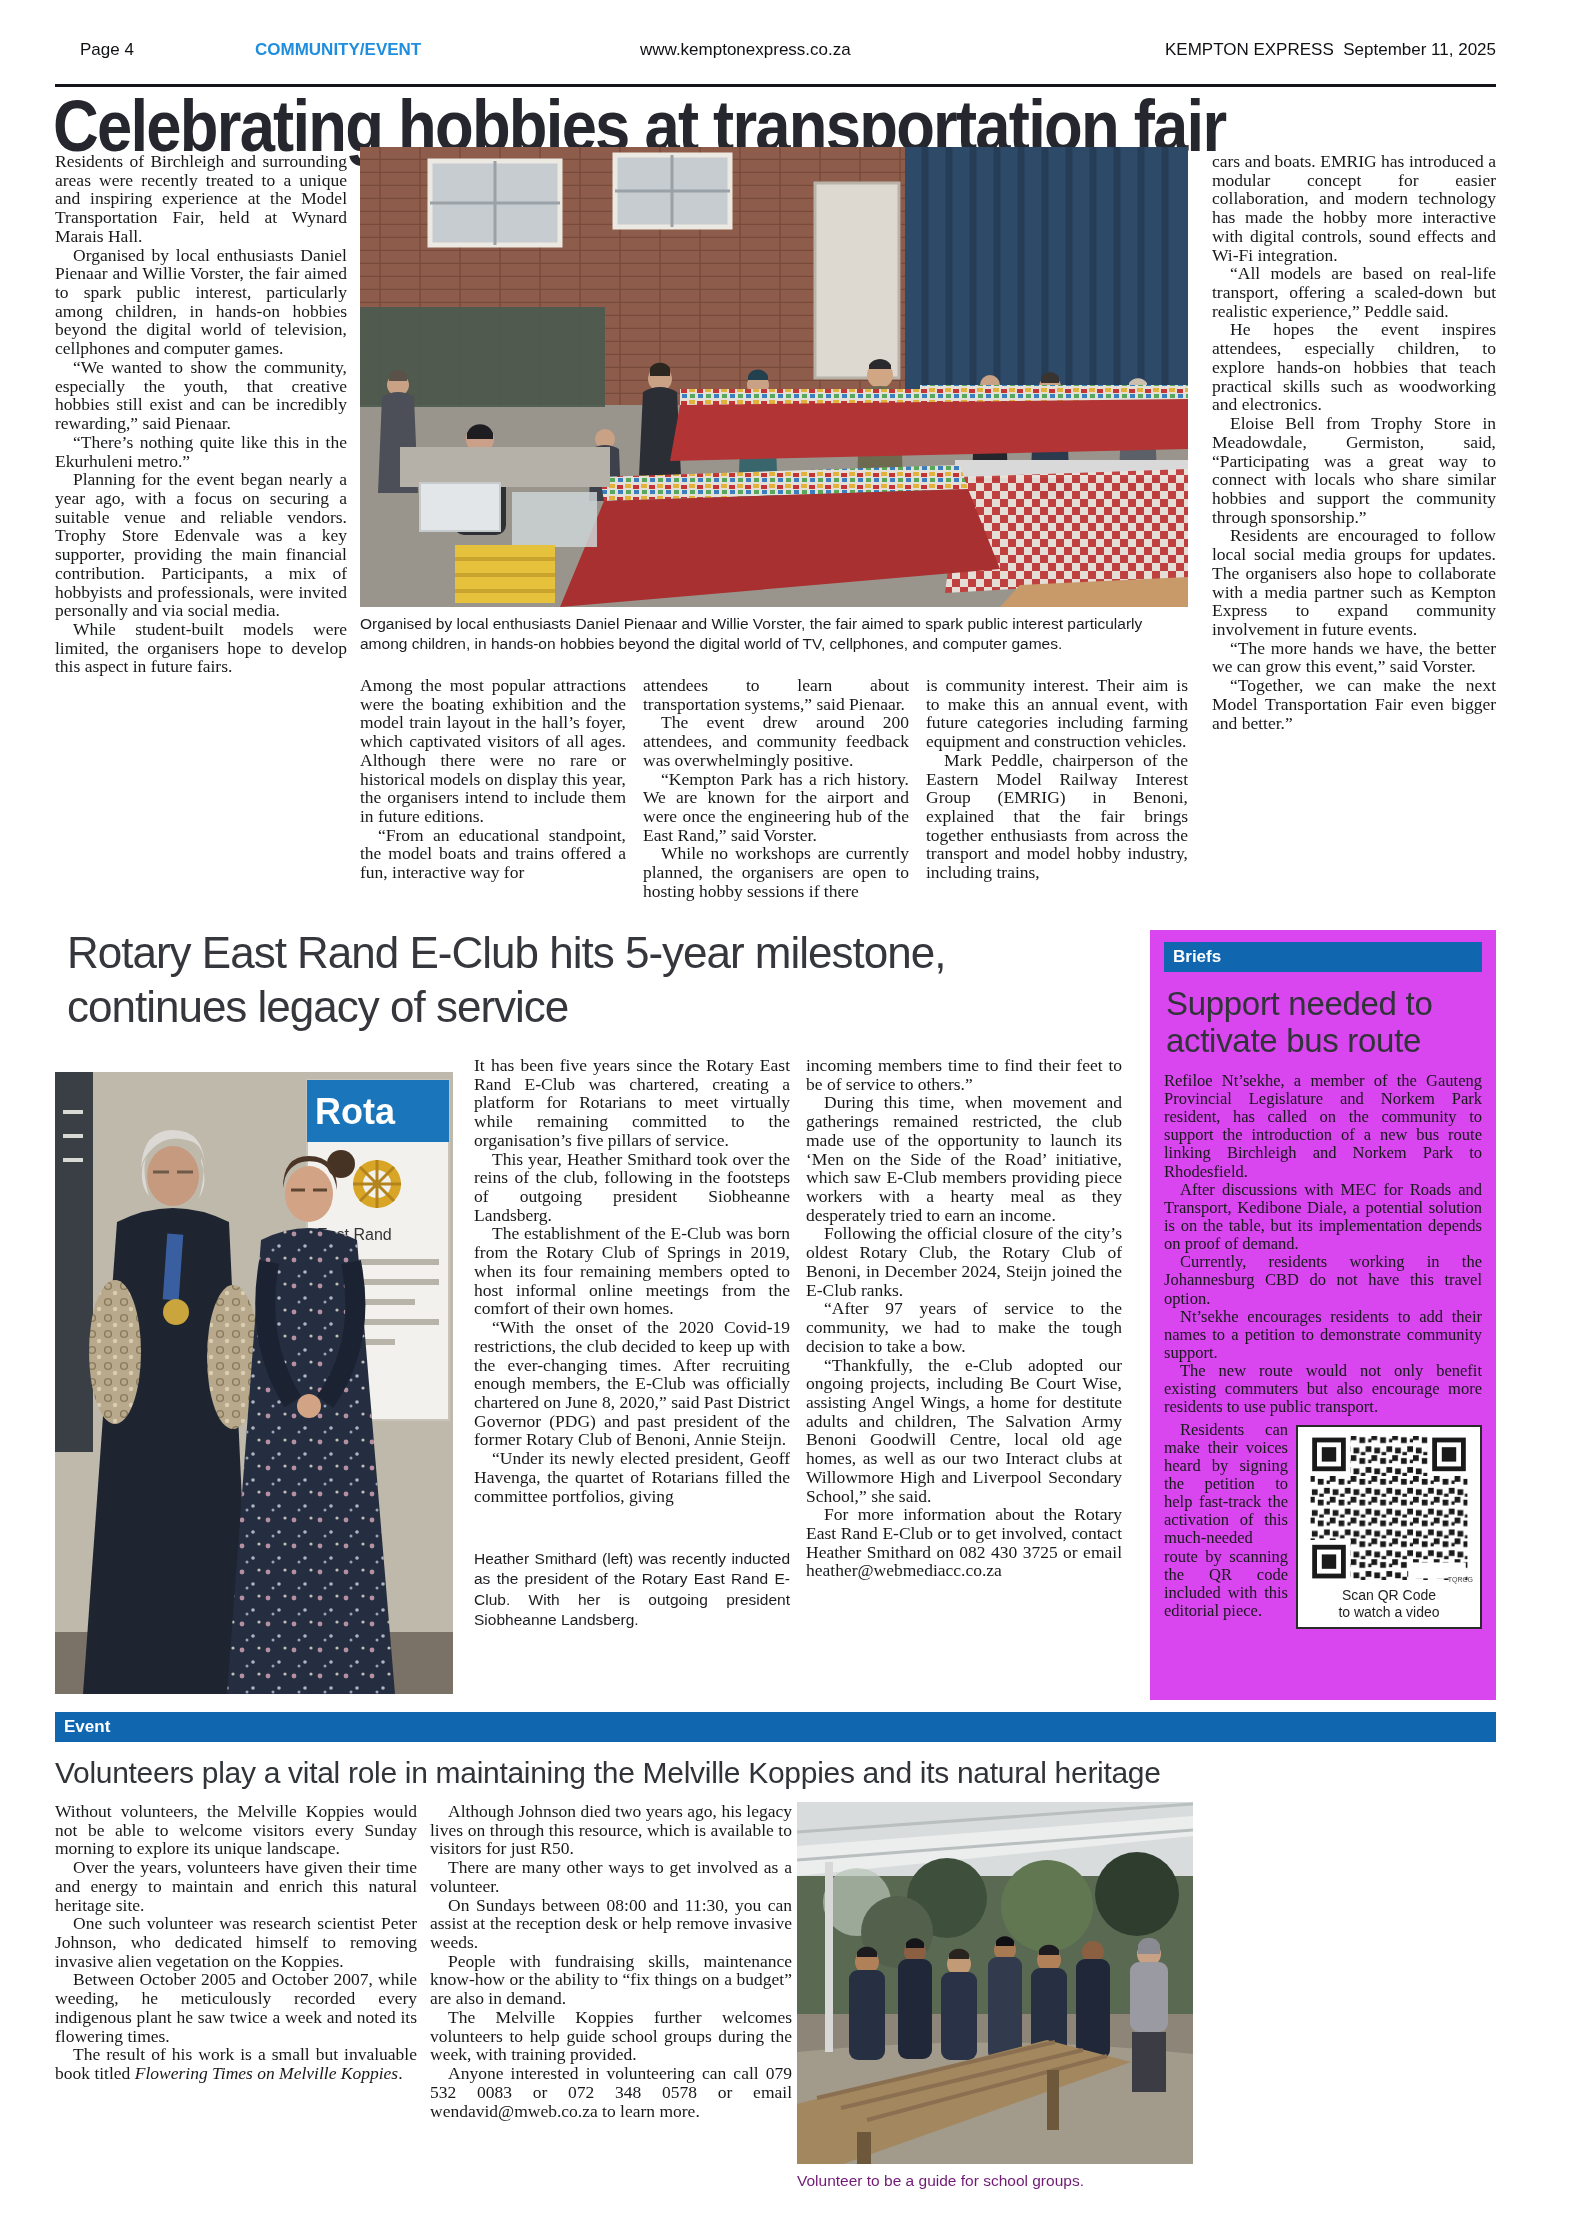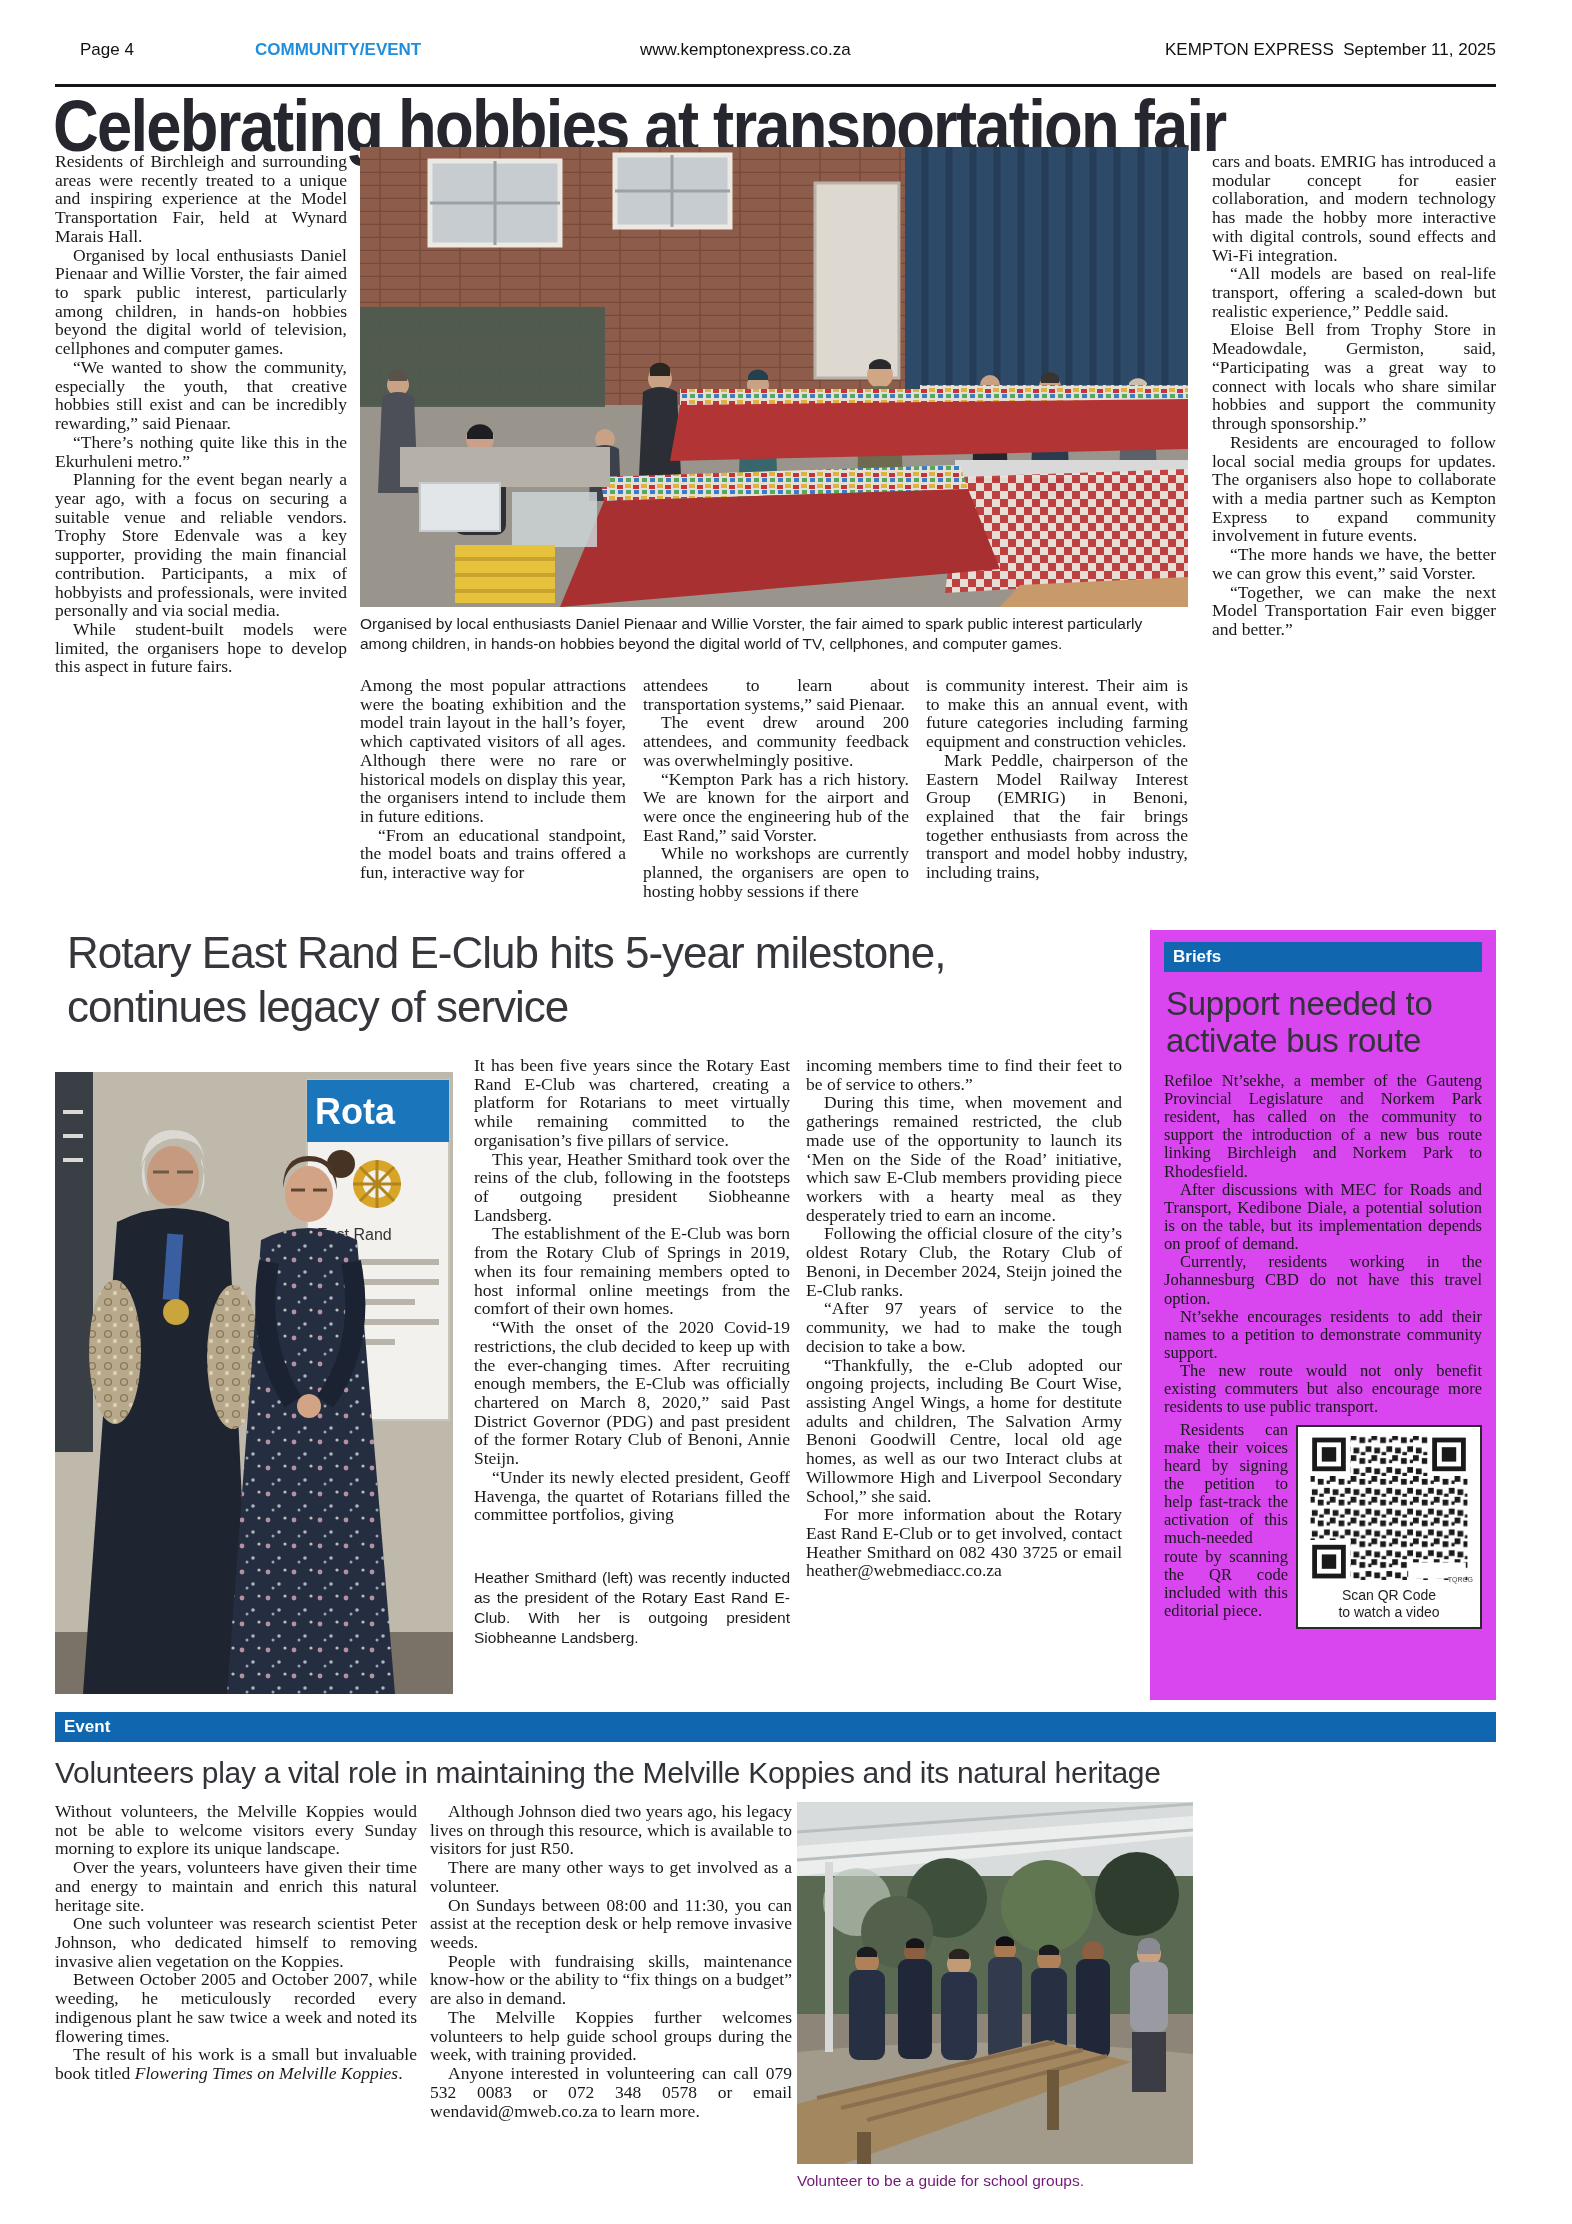--- a/index.html
+++ b/index.html
@@ -193,20 +193,21 @@
     <p>“Kempton Park has a rich history. We are known for the airport and were once the engineering hub of the East Rand,” said Vorster.</p>
     <p>While no workshops are currently planned, the organisers are open to hosting hobby sessions if there</p>
   </div>
 <div class="abs body-col" style="left:926px;top:676px;width:262px;height:248px;">
     <p>is community interest. Their aim is to make this an annual event, with future categories including farming equipment and construction vehicles.</p>
     <p>Mark Peddle, chairperson of the Eastern Model Railway Interest Group (EMRIG) in Benoni, explained that the fair brings together enthusiasts from across the transport and model hobby industry, including trains,</p>
   </div>
 <div class="abs body-col" style="left:1212px;top:152px;width:284px;height:772px;">
     <p>cars and boats. EMRIG has introduced a modular concept for easier collaboration, and modern technology has made the hobby more interactive with digital controls, sound effects and Wi-Fi integration.</p>
     <p>“All models are based on real-life transport, offering a scaled-down but realistic experience,” Peddle said.</p>
+    <p>He hopes the event inspires attendees, especially children, to explore hands-on hobbies that teach practical skills such as woodworking and electronics.</p>
     <p>Eloise Bell from Trophy Store in Meadowdale, Germiston, said, “Participating was a great way to connect with locals who share similar hobbies and support the community through sponsorship.”</p>
     <p>Residents are encouraged to follow local social media groups for updates. The organisers also hope to collaborate with a media partner such as Kempton Express to expand community involvement in future events.</p>
     <p>“The more hands we have, the better we can grow this event,” said Vorster.</p>
     <p>“Together, we can make the next Model Transportation Fair even bigger and better.”</p>
   </div>
 
 <div class="abs h2-headline" style="left:53px;top:926px;width:900px;margin-left:14px;">Rotary East Rand E-Club hits 5-year milestone, continues legacy of service</div>
 
 <div class="photo" style="left:55px;top:1072px;width:398px;height:622px;">
   <svg viewBox="0 0 398 622" preserveAspectRatio="none">
@@ -261,21 +262,21 @@
       <circle cx="254" cy="334" r="12" fill="#d2a384"></circle>
     </g>
   </svg>
 </div>
 
 <div class="abs body-col" style="left:474px;top:1056px;width:316px;height:644px;">
   <div>
       <p>It has been five years since the Rotary East Rand E-Club was chartered, creating a platform for Rotarians to meet virtually while remaining committed to the organisation’s five pillars of service.</p>
       <p>This year, Heather Smithard took over the reins of the club, following in the footsteps of outgoing president Siobheanne Landsberg.</p>
       <p>The establishment of the E-Club was born from the Rotary Club of Springs in 2019, when its four remaining members opted to host informal online meetings from the comfort of their own homes.</p>
-      <p>“With the onset of the 2020 Covid-19 restrictions, the club decided to keep up with the ever-changing times. After recruiting enough members, the E-Club was officially chartered on March 8, 2020,” said Past District Governor (PDG) and past president of the former Rotary Club of Benoni, Annie Steijn.</p>
+      <p>“With the onset of the 2020 Covid-19 restrictions, the club decided to keep up with the ever-changing times. After recruiting enough members, the E-Club was officially chartered on June 8, 2020,” said Past District Governor (PDG) and past president of the former Rotary Club of Benoni, Annie Steijn.</p>
       <p>“Under its newly elected president, Geoff Havenga, the quartet of Rotarians filled the committee portfolios, giving</p>
     </div>
   <div class="rotary-caption">Heather Smithard (left) was recently inducted as the president of the Rotary East Rand E-Club. With her is outgoing president Siobheanne Landsberg.</div>
 </div>
 <div class="abs body-col" style="left:806px;top:1056px;width:316px;height:644px;">
     <p>incoming members time to find their feet to be of service to others.”</p>
     <p>During this time, when movement and gatherings remained restricted, the club made use of the opportunity to launch its ‘Men on the Side of the Road’ initiative, which saw E-Club members providing piece workers with a hearty meal as they desperately tried to earn an income.</p>
     <p>Following the official closure of the city’s oldest Rotary Club, the Rotary Club of Benoni, in December 2024, Steijn joined the E-Club ranks.</p>
     <p>“After 97 years of service to the community, we had to make the tough decision to take a bow.</p>
     <p>“Thankfully, the e-Club adopted our ongoing projects, including Be Court Wise, assisting Angel Wings, a home for destitute adults and children, The Salvation Army Benoni Goodwill Centre, local old age homes, as well as our two Interact clubs at Willowmore High and Liverpool Secondary School,” she said.</p>

